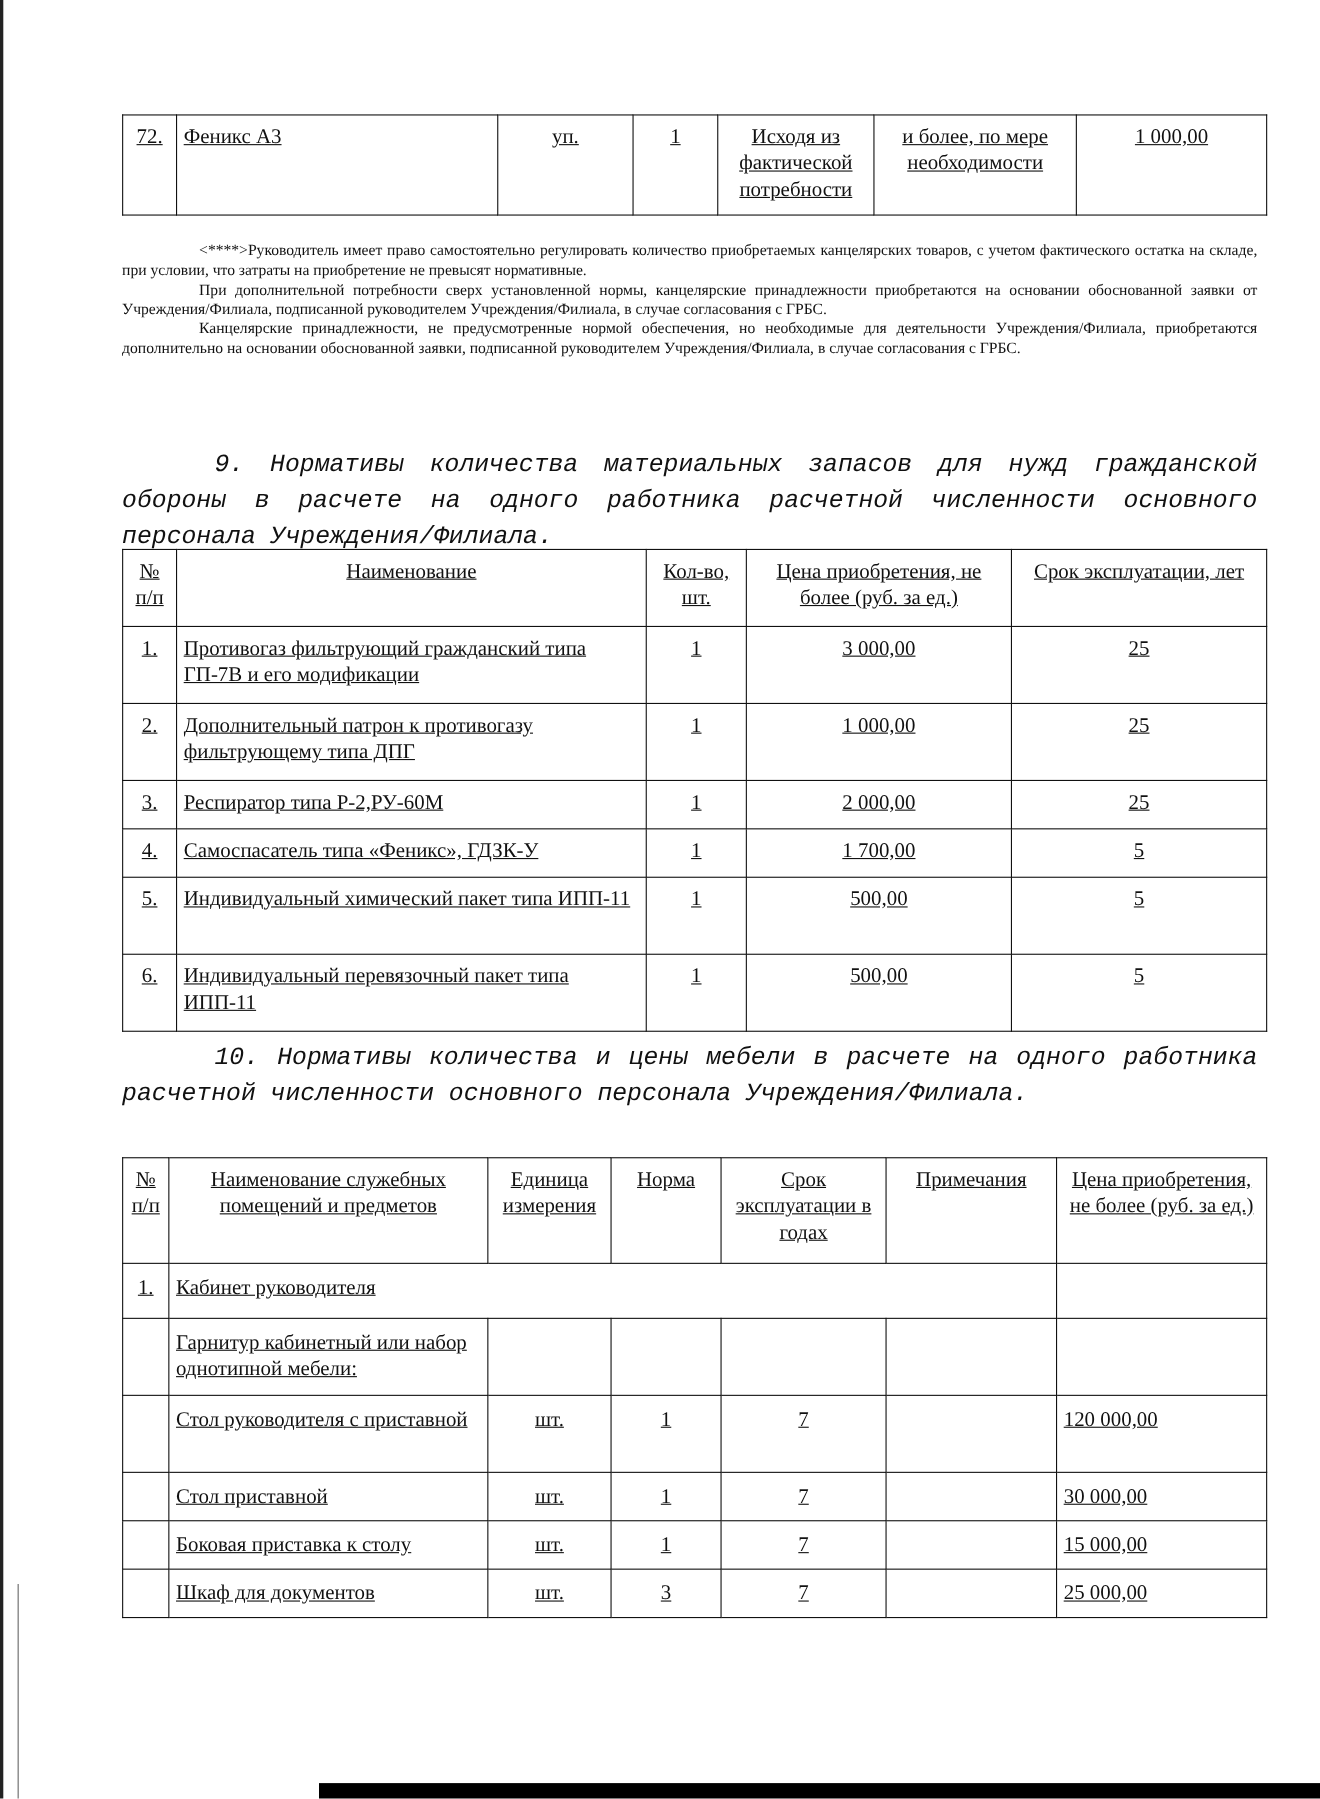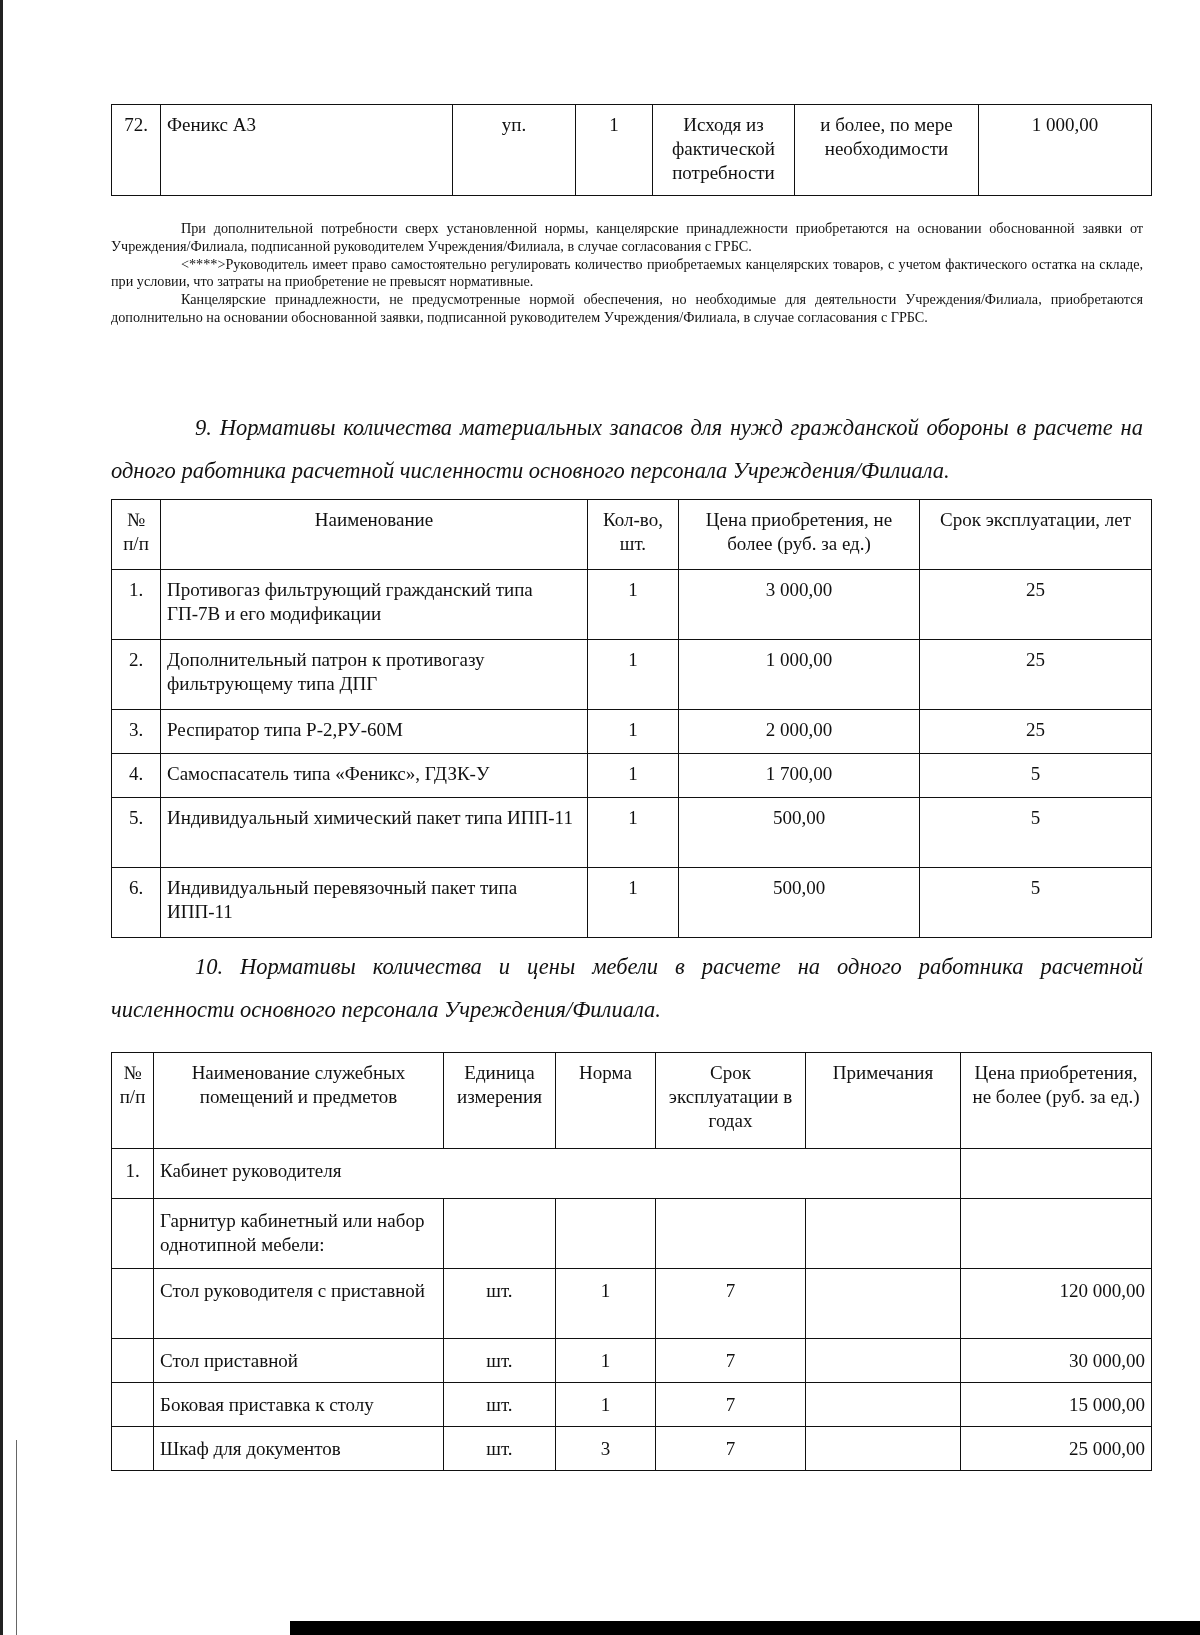--- a/index.html
+++ b/index.html
@@ -5,40 +5,40 @@
     html, body { margin: 0; padding: 0; }
     body {
       width: 1200px; height: 1635px; position: relative; overflow: hidden;
       background: #ffffff; color: #111;
       font-family: "Liberation Serif", "DejaVu Serif", serif;
     }
     .left-edge { position: absolute; left: 0; top: 0; width: 3px; height: 1635px; background: #222; }
     .left-edge2 { position: absolute; left: 16px; top: 1440px; width: 1px; height: 195px; background: #666; }
     .bottom-bar { position: absolute; left: 290px; right: 0; bottom: 0; height: 14px; background: #000; }
 
-    table.doc { border-collapse: collapse; position: absolute; table-layout: fixed; }
+    table.doc { border-collapse: collapse; position: absolute; table-layout: fixed; text-decoration: underline; }
     table.doc td, table.doc th {
       border: 1.5px solid #111; vertical-align: top; font-weight: normal;
       font-size: 19px; line-height: 24px; padding: 8px 6px 6px 6px;
     }
     .c { text-align: center; }
-    .r { text-align: right; }
+    .r { text-align: left; }
 
     #t72 { left: 111px; top: 104px; width: 1040px; }
     #t72 td { height: 76px; }
 
     .notes {
       position: absolute; left: 111px; width: 1032px; top: 220px;
       font-size: 14.2px; line-height: 17.8px; text-align: justify;
     }
     .notes p { margin: 0; text-indent: 70px; }
 
     .heading {
       position: absolute; left: 111px; width: 1032px;
-      font-style: italic; font-size: 22.5px; line-height: 43px; text-align: justify;
+      font-style: italic; font-size: 22.5px; line-height: 33px; text-align: justify; font-family: Liberation Mono, monospace;
     }
     .heading p { margin: 0; text-indent: 84px; }
     #h9 { top: 406px; }
     #h10 { top: 945px; }
 
     #t9 { left: 111px; top: 499px; width: 1040px; }
     #t10 { left: 111px; top: 1052px; width: 1040px; }
     #t10 td { padding: 10px 6px 6px 6px; }
   </style>
 </head>
@@ -64,22 +64,22 @@
     <td class="c">уп.</td>
     <td class="c">1</td>
     <td class="c">Исходя из фактической потребности</td>
     <td class="c">и более, по мере необходимости</td>
     <td class="c">1 000,00</td>
   </tr>
 </tbody>
   </table>
 
 <div class="notes">
+  <p>&lt;****&gt;Руководитель имеет право самостоятельно регулировать количество приобретаемых канцелярских товаров, с учетом фактического остатка на складе, при условии, что затраты на приобретение не превысят нормативные.</p>
   <p>При дополнительной потребности сверх установленной нормы, канцелярские принадлежности приобретаются на основании обоснованной заявки от Учреждения/Филиала, подписанной руководителем Учреждения/Филиала, в случае согласования с ГРБС.</p>
-  <p>&lt;****&gt;Руководитель имеет право самостоятельно регулировать количество приобретаемых канцелярских товаров, с учетом фактического остатка на складе, при условии, что затраты на приобретение не превысят нормативные.</p>
   <p>Канцелярские принадлежности, не предусмотренные нормой обеспечения, но необходимые для деятельности Учреждения/Филиала, приобретаются дополнительно на основании обоснованной заявки, подписанной руководителем Учреждения/Филиала, в случае согласования с ГРБС.</p>
 </div>
 
 <div class="heading" id="h9">
   <p>9. Нормативы количества материальных запасов для нужд гражданской обороны в расчете на одного работника расчетной численности основного персонала Учреждения/Филиала.</p>
 </div>
 
 <table class="doc" id="t9">
   <colgroup>
     <col style="width:49px">

